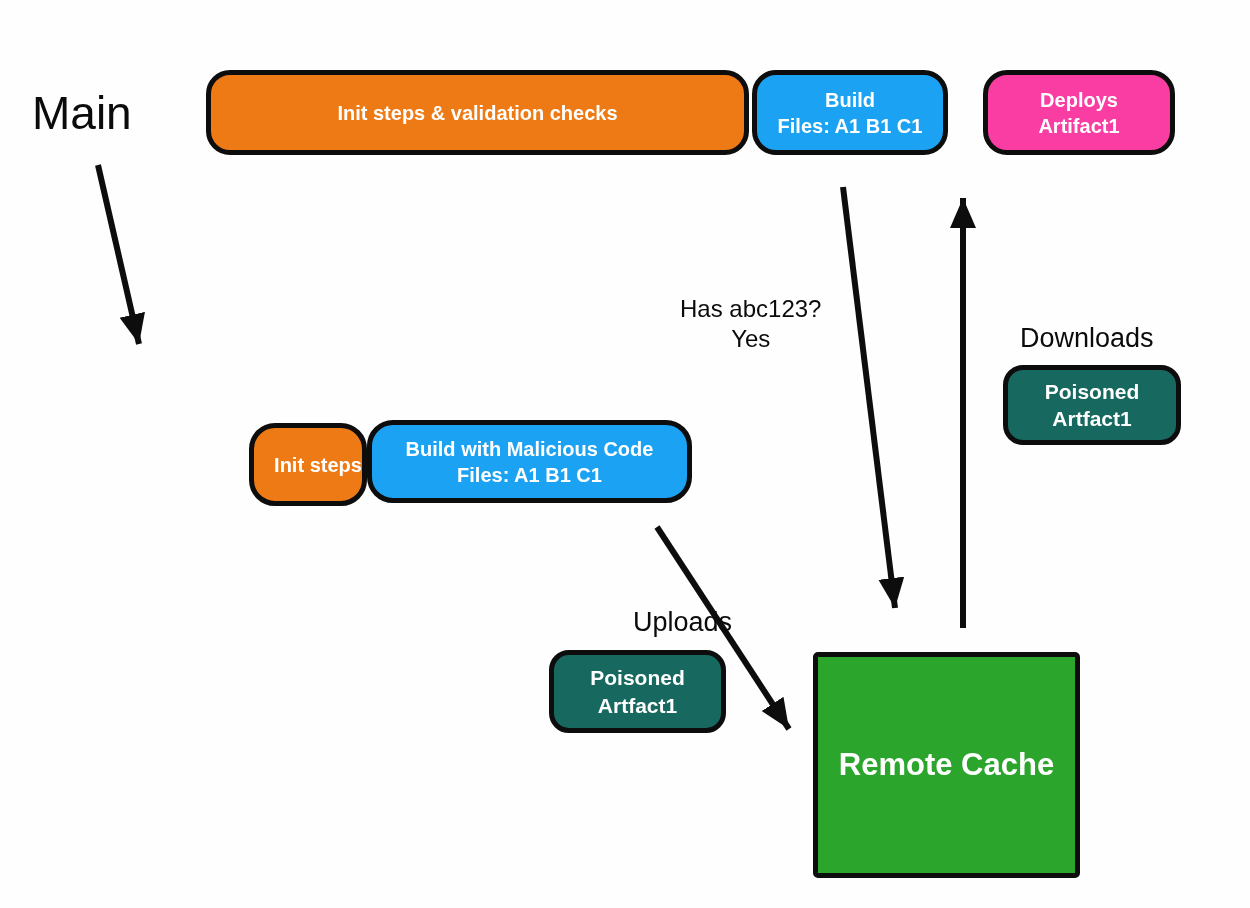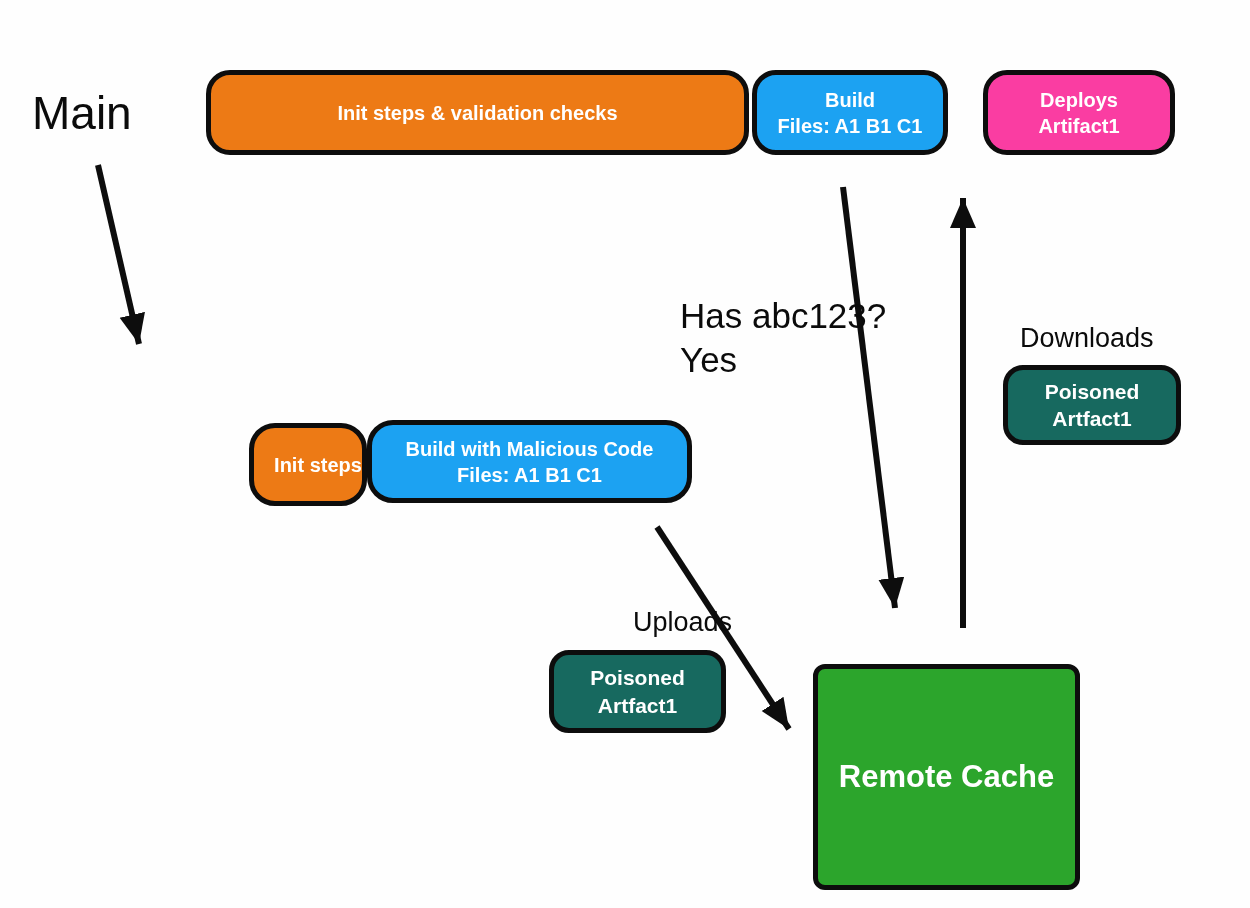--- a/index.html
+++ b/index.html
@@ -32,31 +32,31 @@
   .node.teal   { background: var(--color-teal,   #186a62); }
   .node.green  { background: var(--color-green,  #2ca52c); }
 
   #node-init-validation { left: 194px; top: 70px;  width: 543px; height: 85px; border-radius: 24px; font-size: 20px; }
   #node-build-main      { left: 752px; top: 70px;  width: 196px; height: 85px; border-radius: 24px; font-size: 20px; text-align: right; }
   #node-deploys         { left: 983px; top: 70px;  width: 192px; height: 85px; border-radius: 24px; font-size: 20px; }
   #node-init-steps      { left: 237px; top: 423px; width: 118px; height: 83px; border-radius: 26px; font-size: 20px; padding-left: 20px; }
   #node-build-malicious { left: 367px; top: 420px; width: 325px; height: 83px; border-radius: 26px; font-size: 20px; }
   #node-poisoned-download { left: 1003px; top: 365px; width: 178px; height: 80px; border-radius: 20px; font-size: 21px; }
   #node-poisoned-upload   { left: 549px;  top: 650px; width: 177px; height: 83px; border-radius: 20px; font-size: 21px; }
-  #node-remote-cache    { left: 813px; top: 652px; width: 267px; height: 226px; border-radius: 12px; font-size: 31px; margin-top: 12px; }
+  #node-remote-cache    { left: 813px; top: 652px; width: 267px; height: 226px; border-radius: 5px; font-size: 31px; }
 
   
   .free-label {
     position: absolute;
     color: var(--color-text, #0b0b0b);
     white-space: pre-line;
   }
   #label-main      { left: 32px;  top: 88px;  font-size: 46px; line-height: 1.1; }
   #label-innocent  { left: 45px;  top: 381px; font-size: 44px; line-height: 1.19; }
-  #label-has-hash  { left: 680px; top: 294px; font-size: 35px; line-height: 1.25; }
+  #label-has-hash  { left: 680px; top: 294px; font-size: 24px; line-height: 1.25; text-align: center; }
   #label-downloads { left: 1020px; top: 323px; font-size: 27px; }
   #label-uploads   { left: 585px;  top: 607px; font-size: 27px; margin-left: 48px; }
 
   
   #arrows-layer { position: absolute; inset: 0; pointer-events: none; }
   #arrows-layer line { stroke: var(--color-border, #0d0d0d); stroke-width: 6; }
   #arrows-layer .head { fill: var(--color-border, #0d0d0d); }
 </style>
 </head>
 <body>

